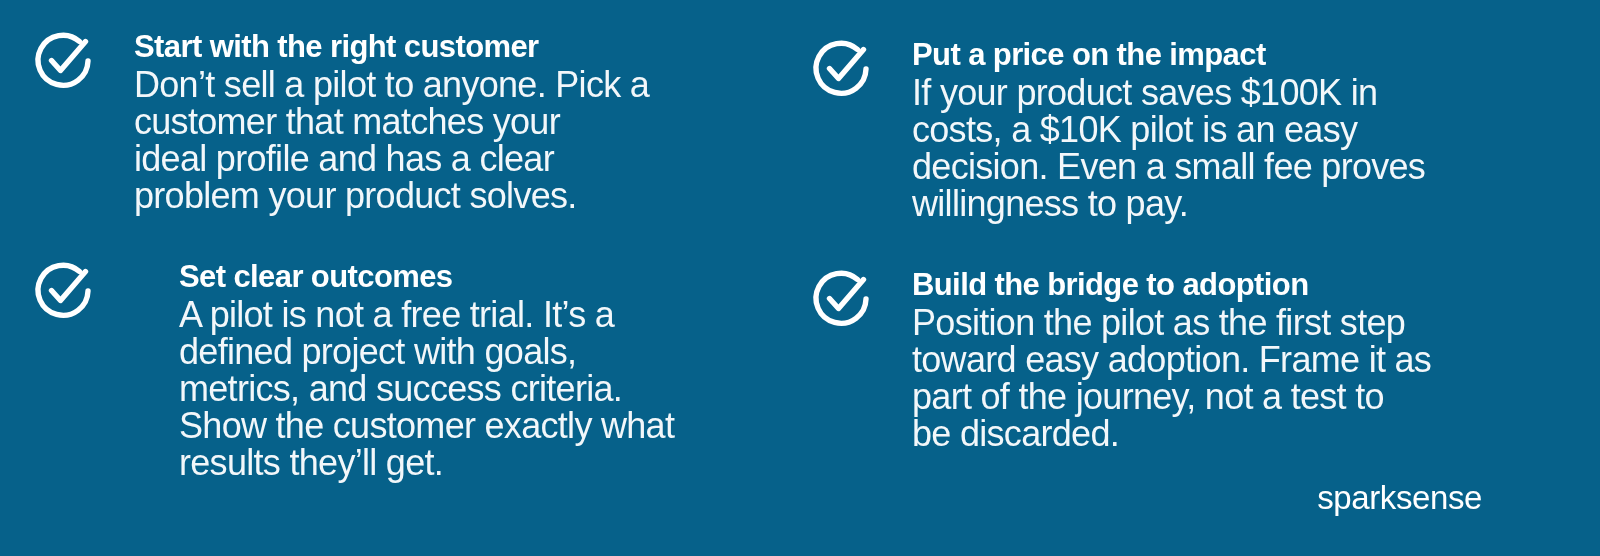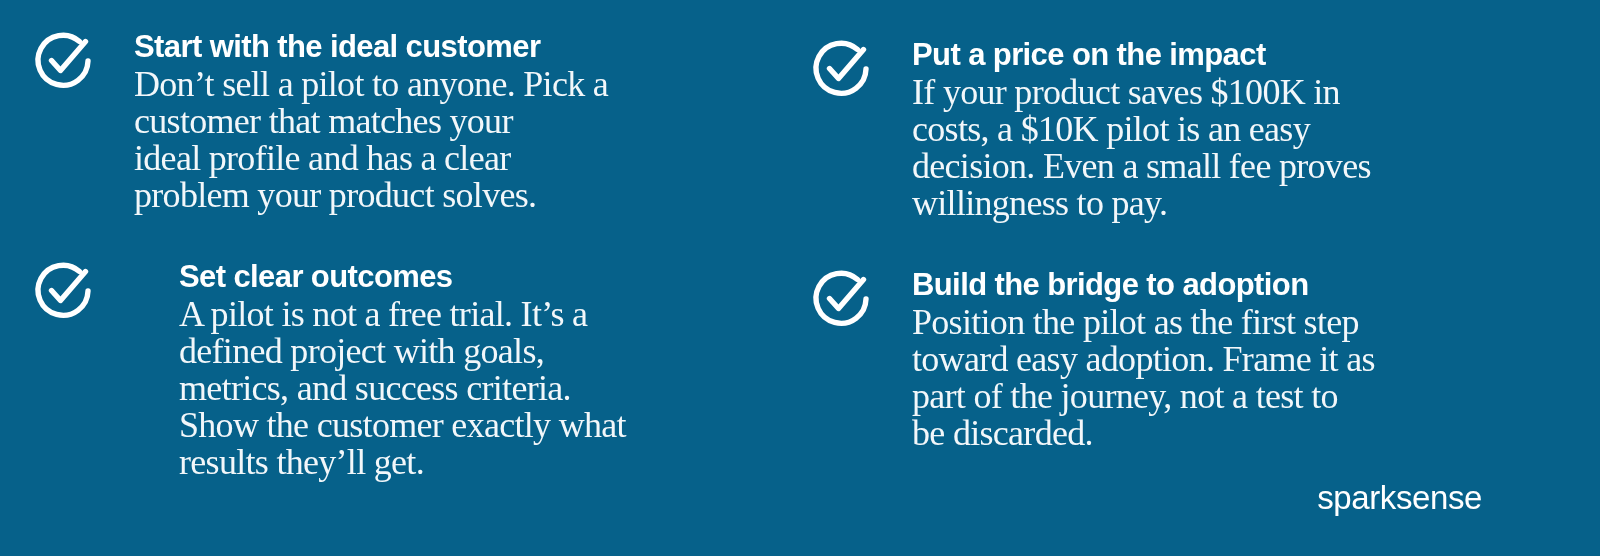--- a/index.html
+++ b/index.html
@@ -73,21 +73,20 @@
   }
 
   .tip-body {
     color: #f2f7fa;
     font-size: 36px;
     font-weight: 300;
     letter-spacing: -0.7px;
     line-height: 37px;
     margin: 0;
     white-space: pre-line;
-    font-family: Liberation Serif, serif;
   }
 
   
   .wordmark {
     position: absolute;
     right: 118px;
     bottom: 42px;
     color: #ffffff;
     font-size: 33px;
     font-weight: 300;
@@ -105,21 +104,21 @@
   <div class="tips-grid">
 
     <div class="tip-card pos-tl">
       <span class="tip-icon">
         <svg viewBox="0 0 60 60" xmlns="http://www.w3.org/2000/svg">
           <path d="M45.5 11.5 A25 25 0 1 0 54 31" fill="none" stroke="#ffffff" stroke-width="5.4" stroke-linecap="round"></path>
           <path d="M17.5 30.5 L26.5 40.5 L51.5 11.5" fill="none" stroke="#ffffff" stroke-width="5.4" stroke-linecap="round" stroke-linejoin="round"></path>
         </svg>
       </span>
       <div class="tip-text">
-        <div class="tip-heading">Start with the ideal customer</div>
+        <div class="tip-heading">Start with the right customer</div>
         <div class="tip-body">Don’t sell a pilot to anyone. Pick a
 customer that matches your
 ideal profile and has a clear
 problem your product solves.</div>
       </div>
     </div>
 
     <div class="tip-card pos-tr">
       <span class="tip-icon">
         <svg viewBox="0 0 60 60" xmlns="http://www.w3.org/2000/svg">

